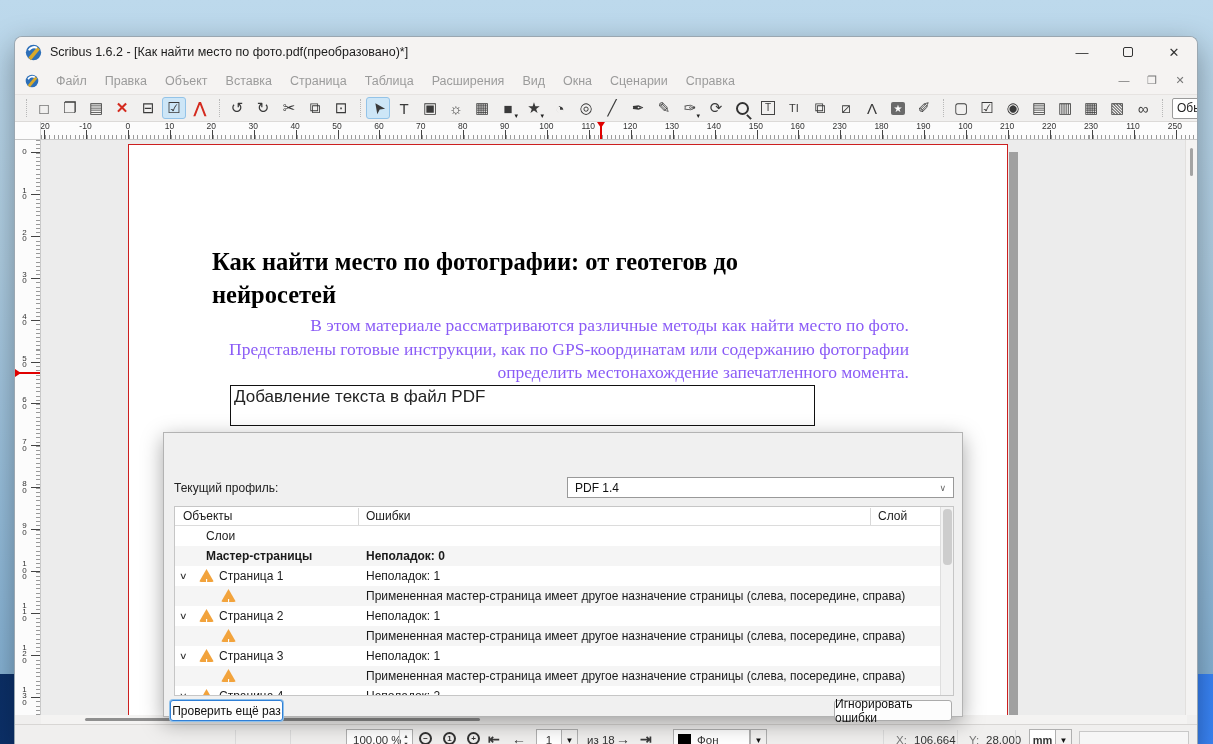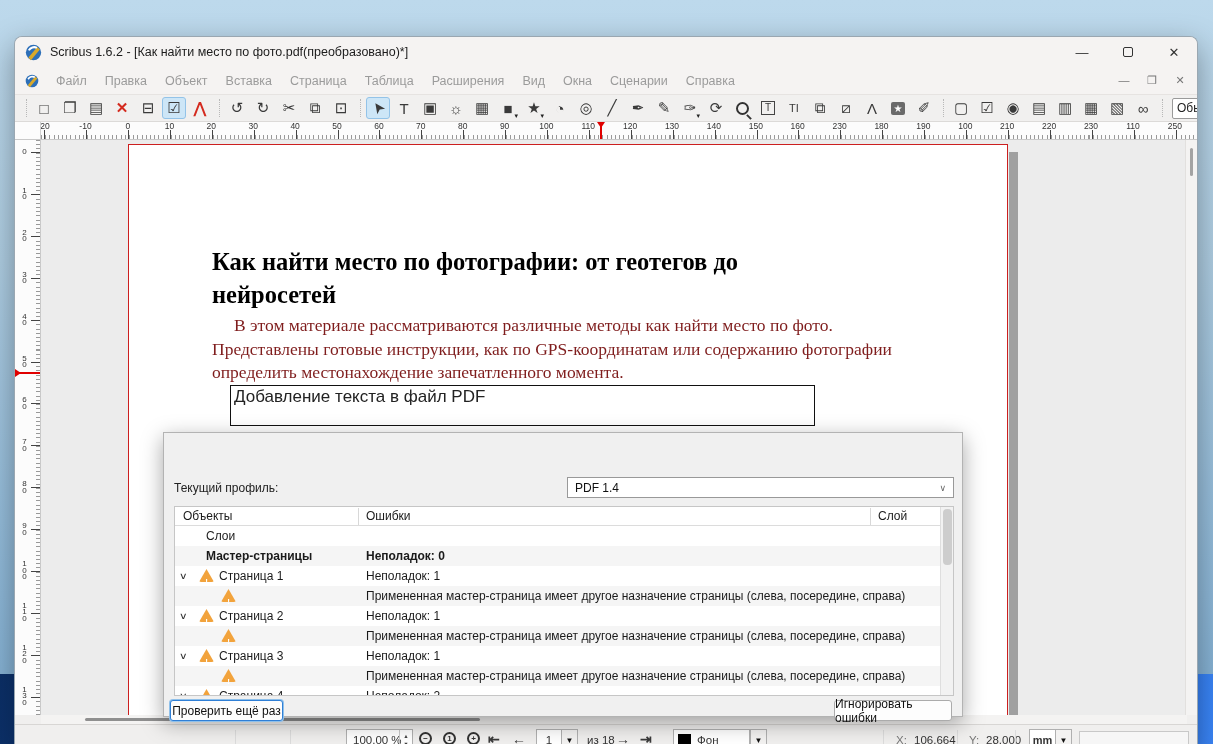--- a/index.html
+++ b/index.html
@@ -72,21 +72,21 @@
   .v-marker::before { content:""; position:absolute; left:0; top:-3px; border:4px solid transparent; border-left:6px solid #e00000; }
 
   
   .canvas { position:absolute; left:26px; top:103px; width:1146px; height:575px; background:#ececec; overflow:hidden;text-decoration:underline; }
   .page { position:absolute; left:87px; top:4px; width:880px; height:571px; background:#fff;
     border:1px solid #cc1f1f; border-bottom:none; }
   .page-shadow { position:absolute; left:968px; top:12px; width:9px; height:563px; background:#a0a0a0; }
   .doc-heading { position:absolute; left:83px; top:100px; width:600px;
     font-family:"Liberation Serif", serif; font-weight:bold; font-size:24.5px; line-height:33px; color:#000; }
   .doc-para { position:absolute; left:83px; top:169px; width:697px;
-    font-family:"Liberation Serif", serif; font-size:17.5px; line-height:23.5px; color:#7f1d1d; text-indent:22px; }
+    font-family:"Liberation Serif", serif; font-size:17.5px; line-height:23.5px; color:#8b5cf6; text-indent:22px;text-align:right; }
   .text-frame { position:absolute; left:101px; top:240px; width:585px; height:41px;
     border:1px solid #111; font-size:17px; color:#222; padding:1px 3px; }
 
   
   .vscroll { position:absolute; right:0; top:103px; width:12px; height:575px; background:#f4f3f2; border-left:1px solid #e2e0de; }
   .vscroll .thumb { position:absolute; left:4px; top:8px; width:3px; height:28px; background:#a3a3a3; border-radius:2px; }
   .hscroll { position:absolute; left:26px; top:678px; width:1146px; height:9px; background:#f4f3f2; }
   .hscroll .thumb { position:absolute; left:44px; top:3px; width:395px; height:3px; background:#8f8f8f; border-radius:2px; }
 
   

